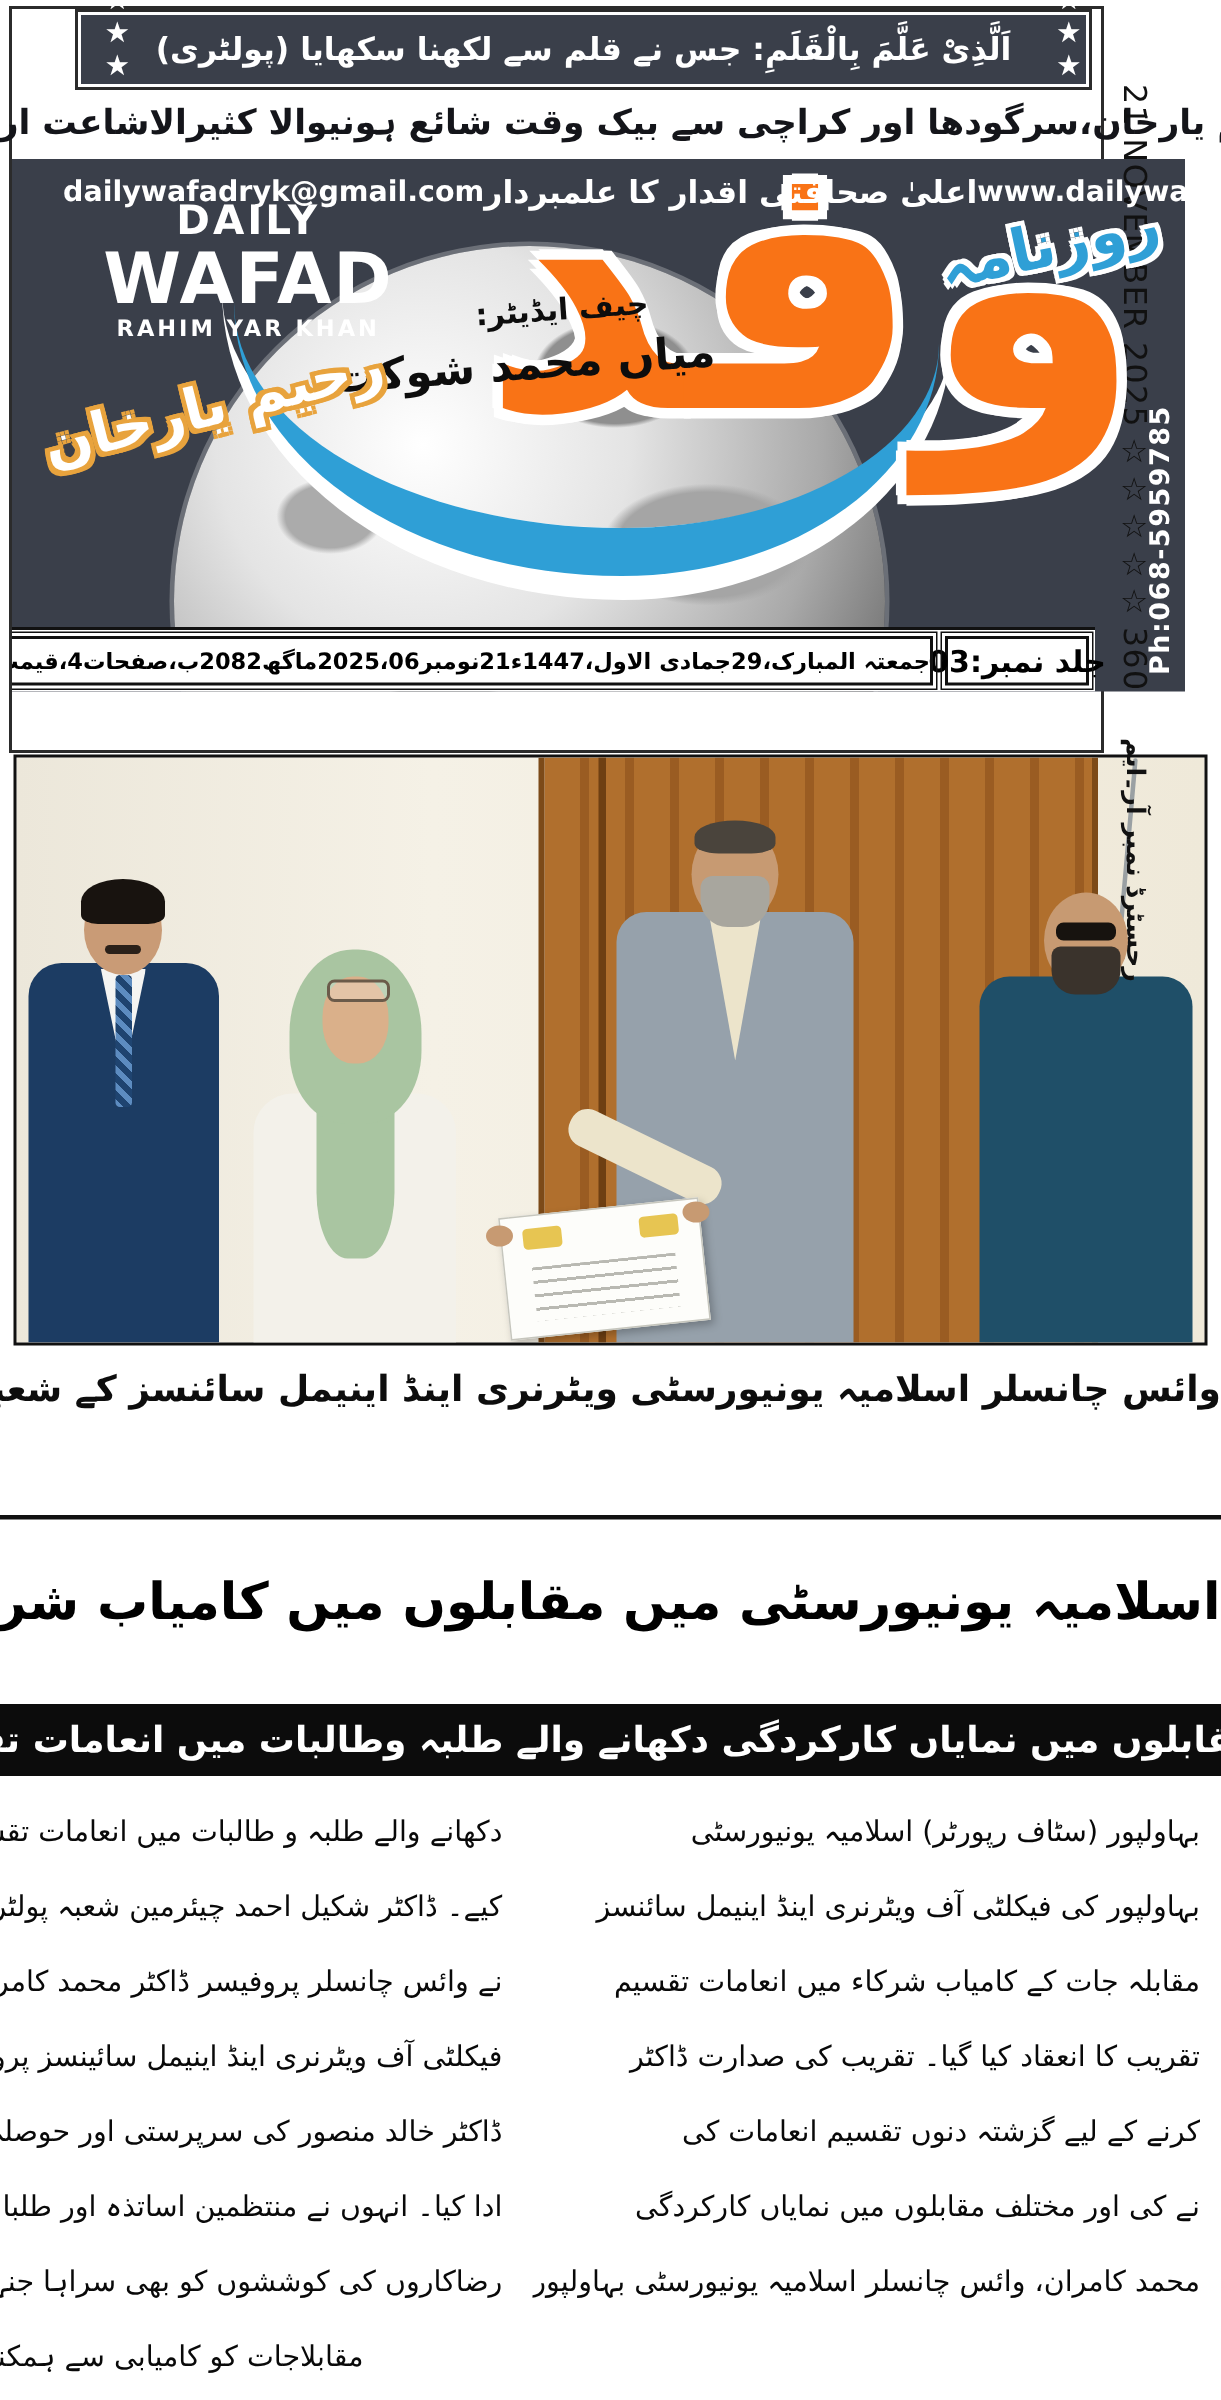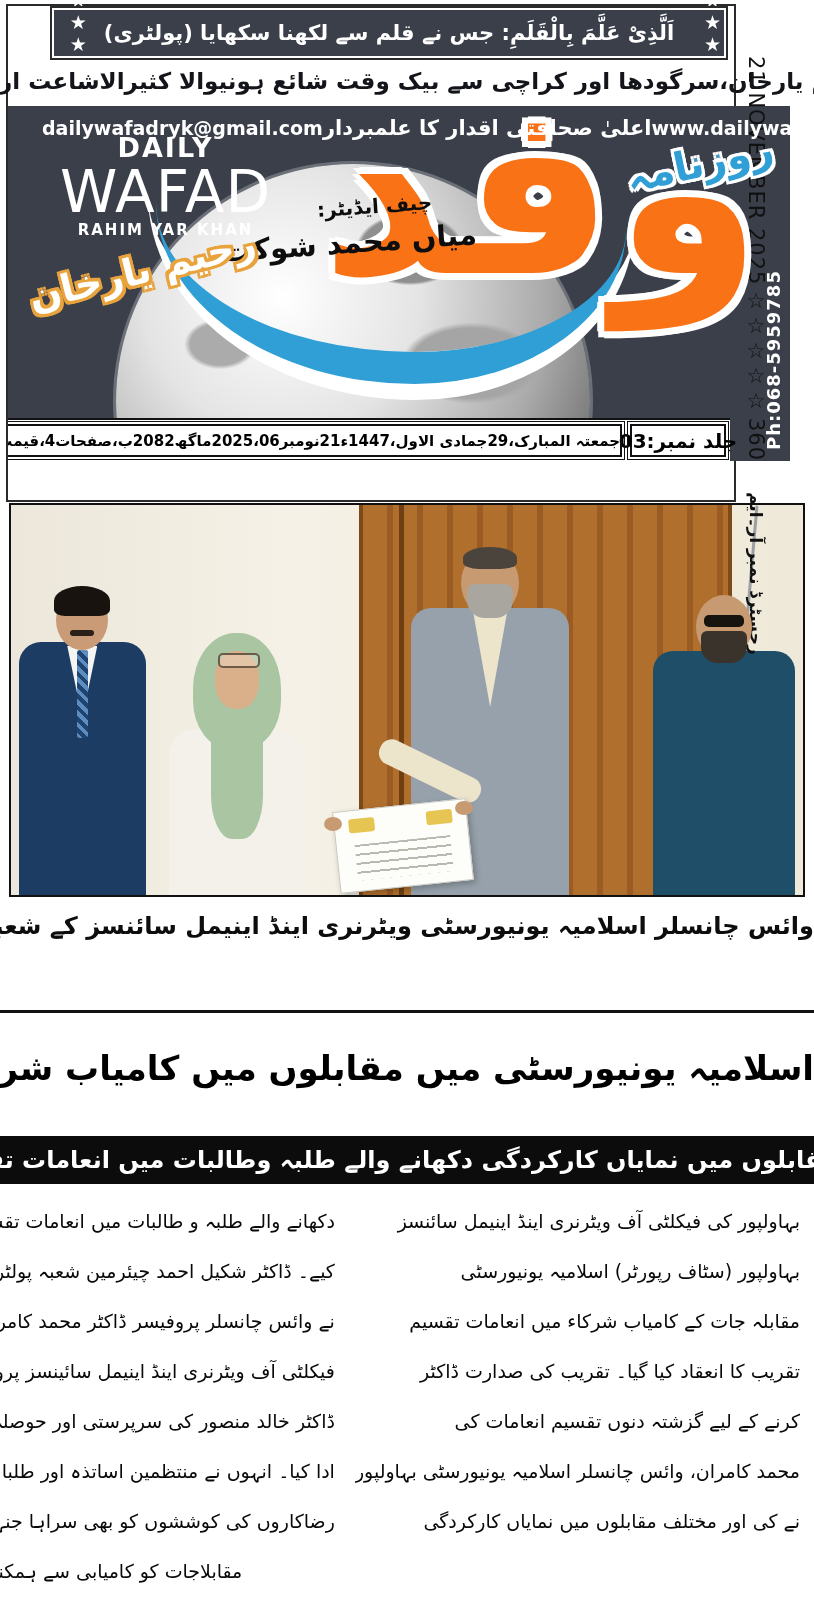--- a/index.html
+++ b/index.html
@@ -23,21 +23,21 @@
   .globe{position:absolute;left:108px;top:58px;width:474px;height:474px;border-radius:50%;z-index:1;
          background:
            radial-gradient(90px 60px at 62% 18%,#8f8f8f 55%,transparent 60%),
            radial-gradient(120px 70px at 75% 42%,#a5a5a5 50%,transparent 58%),
            radial-gradient(70px 95px at 38% 68%,#9b9b9b 50%,transparent 58%),
            radial-gradient(60px 42px at 22% 38%,#ababab 50%,transparent 60%),
            radial-gradient(circle at 35% 28%,#ffffff 0%,#e4e4e4 30%,#a9a9a9 58%,#5d5d5d 82%,#2c2c2c 100%);
          box-shadow:0 0 0 3px rgba(255,255,255,.25);}
   .brand-en{position:absolute;left:50px;top:28px;width:215px;text-align:center;color:#fff;z-index:5;line-height:1.05;}
   .brand-daily{font-size:27px;font-weight:bold;letter-spacing:2px;}
-  .brand-wafad{font-size:58px;font-weight:normal;letter-spacing:1px;}
+  .brand-wafad{font-size:47px;font-weight:bold;letter-spacing:1px;}
   .brand-city-en{font-size:15px;font-weight:bold;letter-spacing:2px;}
   .city-rot{position:absolute;left:18px;top:142px;z-index:5;font-size:38px;font-weight:bold;color:#fff;
             transform:rotate(-14deg);direction:rtl;
             text-shadow:-3px -3px 0 #e8a33d,3px -3px 0 #e8a33d,-3px 3px 0 #e8a33d,3px 3px 0 #e8a33d,
                         0 -3px 0 #e8a33d,0 3px 0 #e8a33d,-3px 0 0 #e8a33d,3px 0 0 #e8a33d;}
   .editor{position:absolute;left:268px;top:88px;width:200px;text-align:center;color:#0d0d0d;z-index:4;
           transform:rotate(-4deg);direction:rtl;}
   .editor-label{font-size:20px;font-weight:bold;}
   .editor-name{font-size:29px;font-weight:bold;margin-top:6px;white-space:nowrap;}
   .swoosh-w{position:absolute;left:140px;top:88px;width:486px;height:158px;z-index:2;
@@ -246,27 +246,27 @@
     <div class="c-line">وائس چانسلر اسلامیہ یونیورسٹی ویٹرنری اینڈ اینیمل سائنسز کے شعبہ پولٹری سائنس کے زیرِ</div>
   </div>
 
   <div class="rule"></div>
 
   <div class="headline">اسلامیہ یونیورسٹی میں مقابلوں میں کامیاب شرکاء میں انعامات تقسیم</div>
   <div class="subheadline">مختلف مقابلوں میں نمایاں کارکردگی دکھانے والے طلبہ وطالبات میں انعامات تقسیم کیے</div>
 
   <div class="columns">
     <div class="col">
+      <div class="t-line">بہاولپور (سٹاف رپورٹر) اسلامیہ یونیورسٹی</div>
       <div class="t-line">بہاولپور کی فیکلٹی آف ویٹرنری اینڈ اینیمل سائنسز</div>
-      <div class="t-line">بہاولپور (سٹاف رپورٹر) اسلامیہ یونیورسٹی</div>
       <div class="t-line">مقابلہ جات کے کامیاب شرکاء میں انعامات تقسیم</div>
       <div class="t-line">تقریب کا انعقاد کیا گیا۔ تقریب کی صدارت ڈاکٹر</div>
       <div class="t-line">کرنے کے لیے گزشتہ دنوں تقسیم انعامات کی</div>
+      <div class="t-line">نے کی اور مختلف مقابلوں میں نمایاں کارکردگی</div>
       <div class="t-line">محمد کامران، وائس چانسلر اسلامیہ یونیورسٹی بہاولپور</div>
-      <div class="t-line">نے کی اور مختلف مقابلوں میں نمایاں کارکردگی</div>
     </div>
     <div class="col-divider"></div>
     <div class="col">
       <div class="t-line">دکھانے والے طلبہ و طالبات میں انعامات تقسیم</div>
       <div class="t-line">کیے۔ ڈاکٹر شکیل احمد چیئرمین شعبہ پولٹری سائنس</div>
       <div class="t-line">نے وائس چانسلر پروفیسر ڈاکٹر محمد کامران اور ڈین</div>
       <div class="t-line">فیکلٹی آف ویٹرنری اینڈ اینیمل سائینسز پروفیسر</div>
       <div class="t-line">ڈاکٹر خالد منصور کی سرپرستی اور حوصلہ افزائی پر شکریہ</div>
       <div class="t-line">ادا کیا۔ انہوں نے منتظمین اساتذہ اور طلبا و طالبات</div>
       <div class="t-line">رضاکاروں کی کوششوں کو بھی سراہا جنہوں نے</div>

